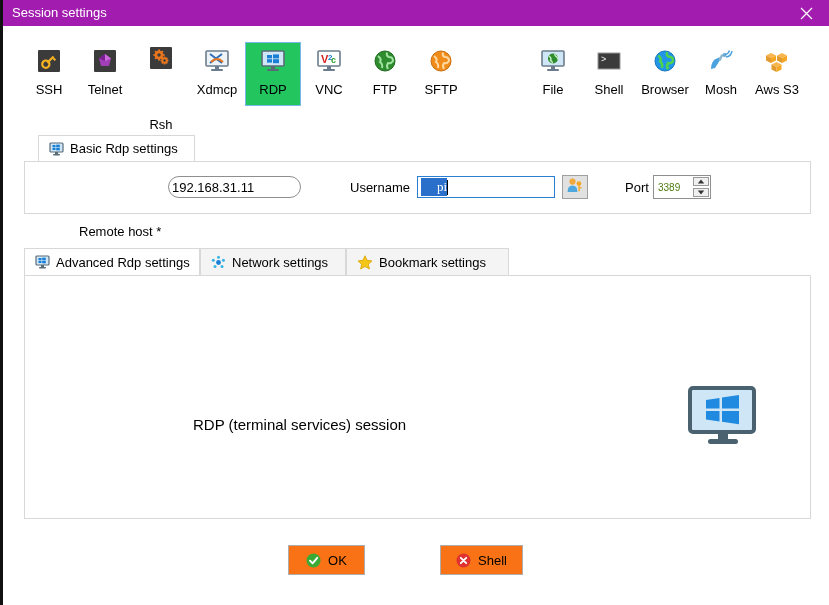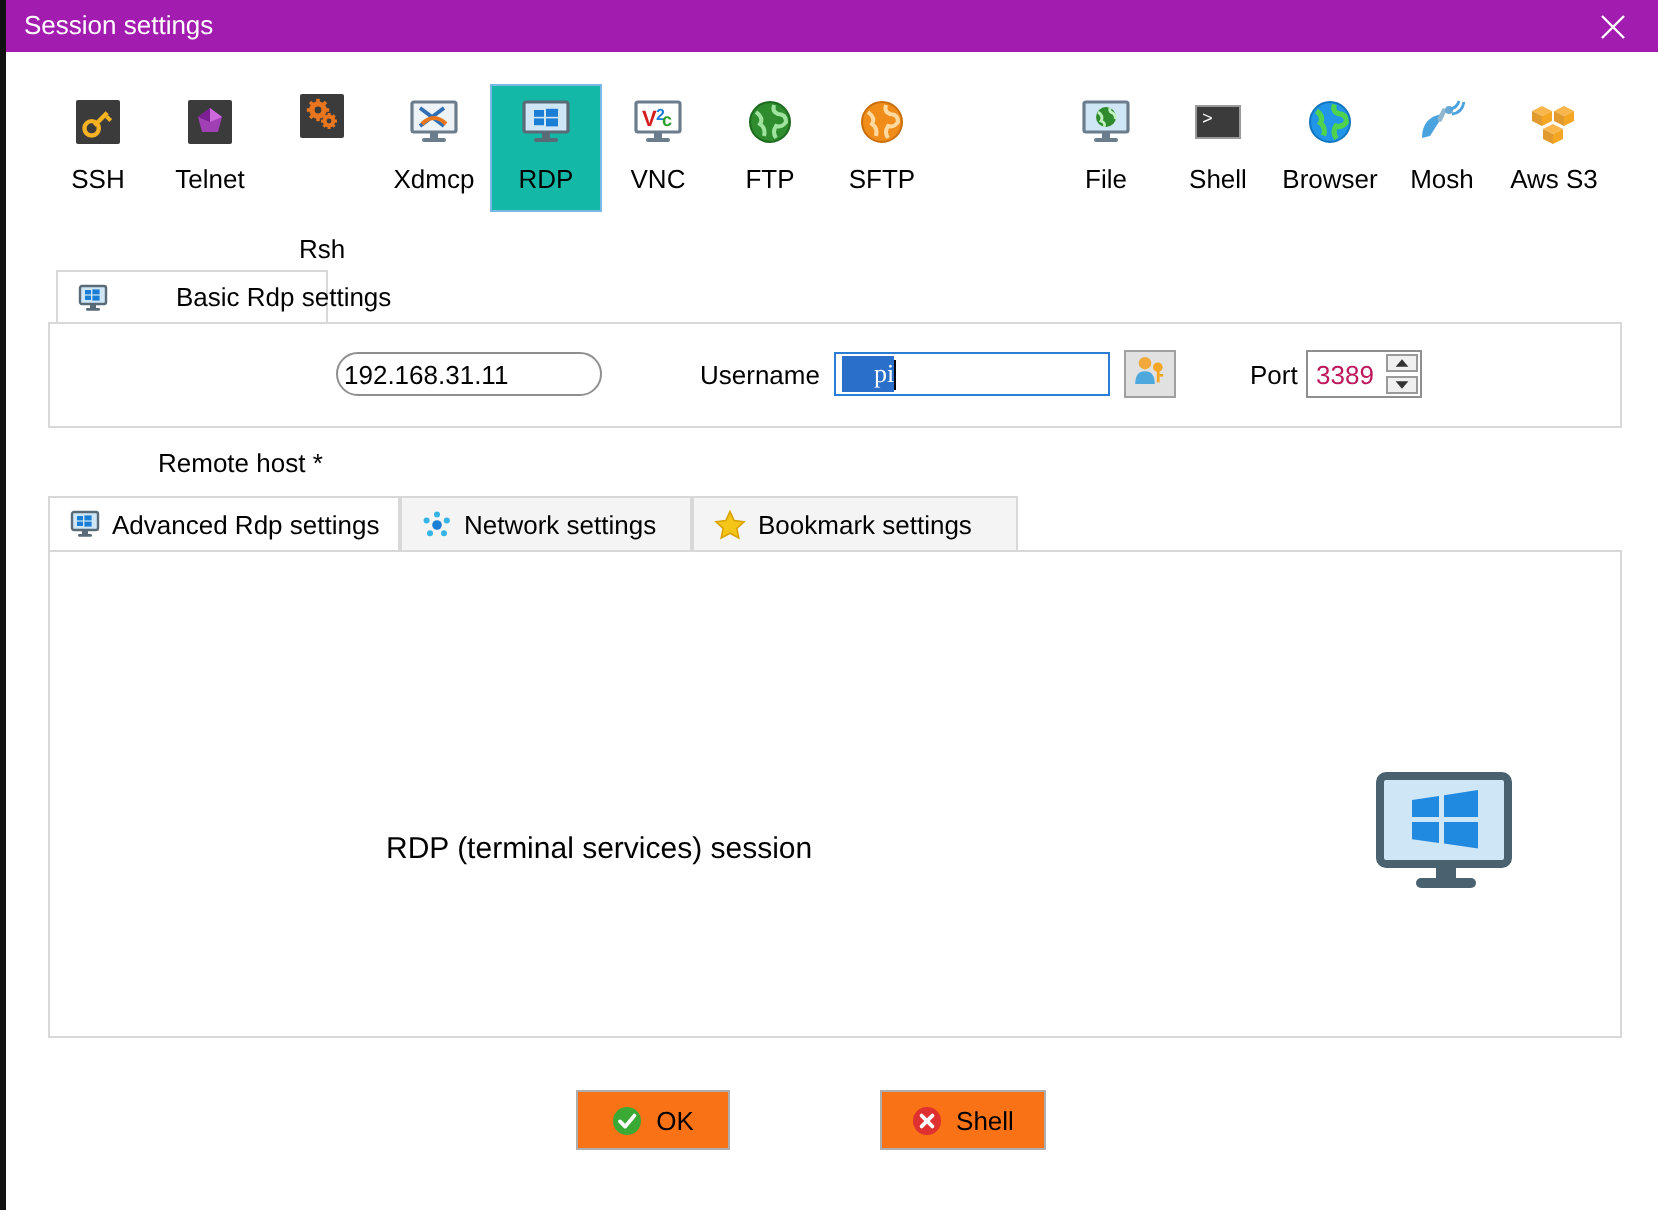--- a/index.html
+++ b/index.html
@@ -72,21 +72,21 @@
     width: 56px; height: 64px;
     display: flex;
     flex-direction: column;
     align-items: center;
     justify-content: flex-start;
     cursor: pointer;
     box-sizing: border-box;
     border: 1px solid transparent;
   }
   .proto-tile.selected {
-    background: #14b8a6;
+    background: #22c55e;
     border: 1px solid #7ab8e8;
   }
   .proto-icon {
     height: 32px;
     width: 32px;
     margin-top: 2px;
     display: flex; align-items: center; justify-content: center;
   }
   .proto-icon svg { display: block; }
   .proto-label {
@@ -192,22 +192,22 @@
     border: 1px solid #8f8f8f;
     background: #ffffff;
     display: flex;
     align-items: stretch;
   }
   .spin-value {
     flex: 1;
     display: flex;
     align-items: center;
     padding-left: 4px;
-    font-size: 13px;
-    color: #be185d;
+    font-size: 10px;
+    color: #4d7c0f;
   }
   .spin-arrows {
     width: 18px;
     display: flex;
     flex-direction: column;
     border-left: 1px solid #ffffff;
   }
   .spin-btn {
     flex: 1;
     background: #f0f0f0;
@@ -474,21 +474,21 @@
             <path d="M3 7.5 L8 10 L8 15 L3 12.5 Z" fill="#e09a2e"></path>
             <path d="M13 7.5 L8 10 L8 15 L13 12.5 Z" fill="#f5a623"></path>
           </g>
         </svg>
       </span>
       <span class="proto-label">Aws S3</span>
     </div>
   </div>
 
   <div class="basic-tabstrip">
-    <div class="tabhead" style="left:4px; width:136px;gap:28px;">
+    <div class="tabhead" style="left:14px; width:157px;">
       <span class="ticon">
         <svg width="15" height="14" viewBox="0 0 15 14">
           <rect x="1" y="1" width="13" height="9" rx="1" fill="#cfe6f7" stroke="#5a6b78" stroke-width="1.2"></rect>
           <rect x="6" y="10" width="3" height="2" fill="#5a6b78"></rect>
           <rect x="4" y="12" width="7" height="1.4" rx="0.7" fill="#5a6b78"></rect>
           <g fill="#1a7fd4">
             <rect x="3.5" y="3" width="3" height="2.2"></rect>
             <rect x="7.2" y="2.7" width="3.6" height="2.5"></rect>
             <rect x="3.5" y="5.8" width="3" height="2.2"></rect>
             <rect x="7.2" y="5.8" width="3.6" height="2.5"></rect>

